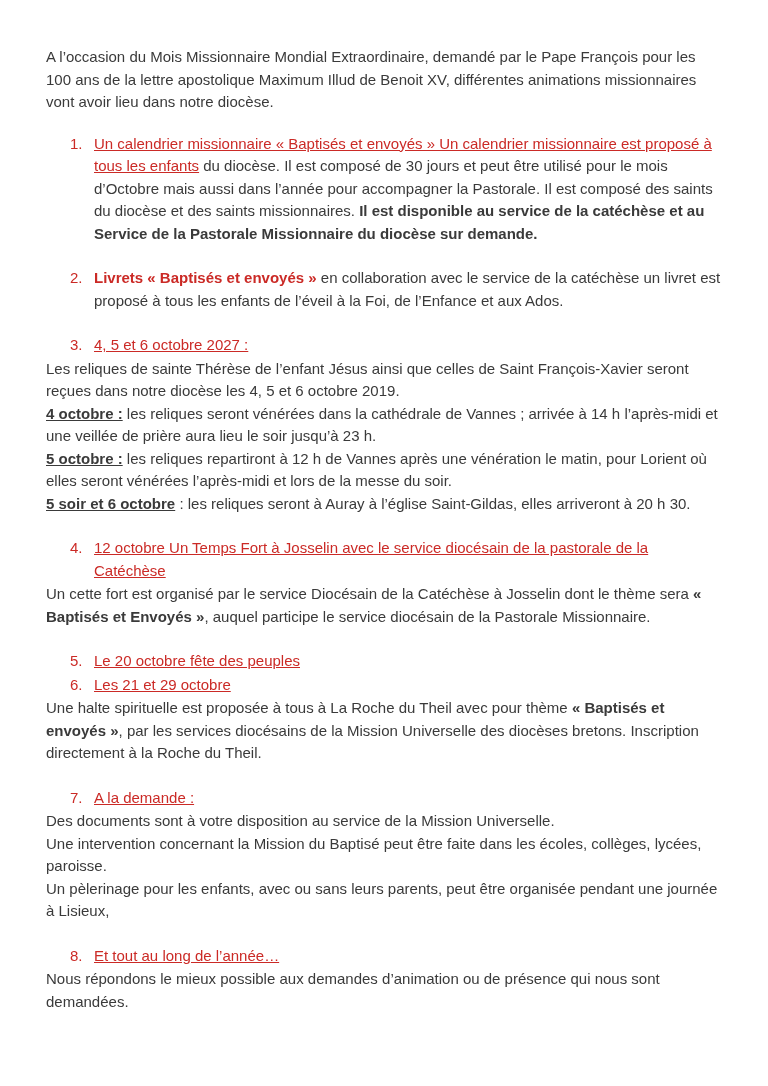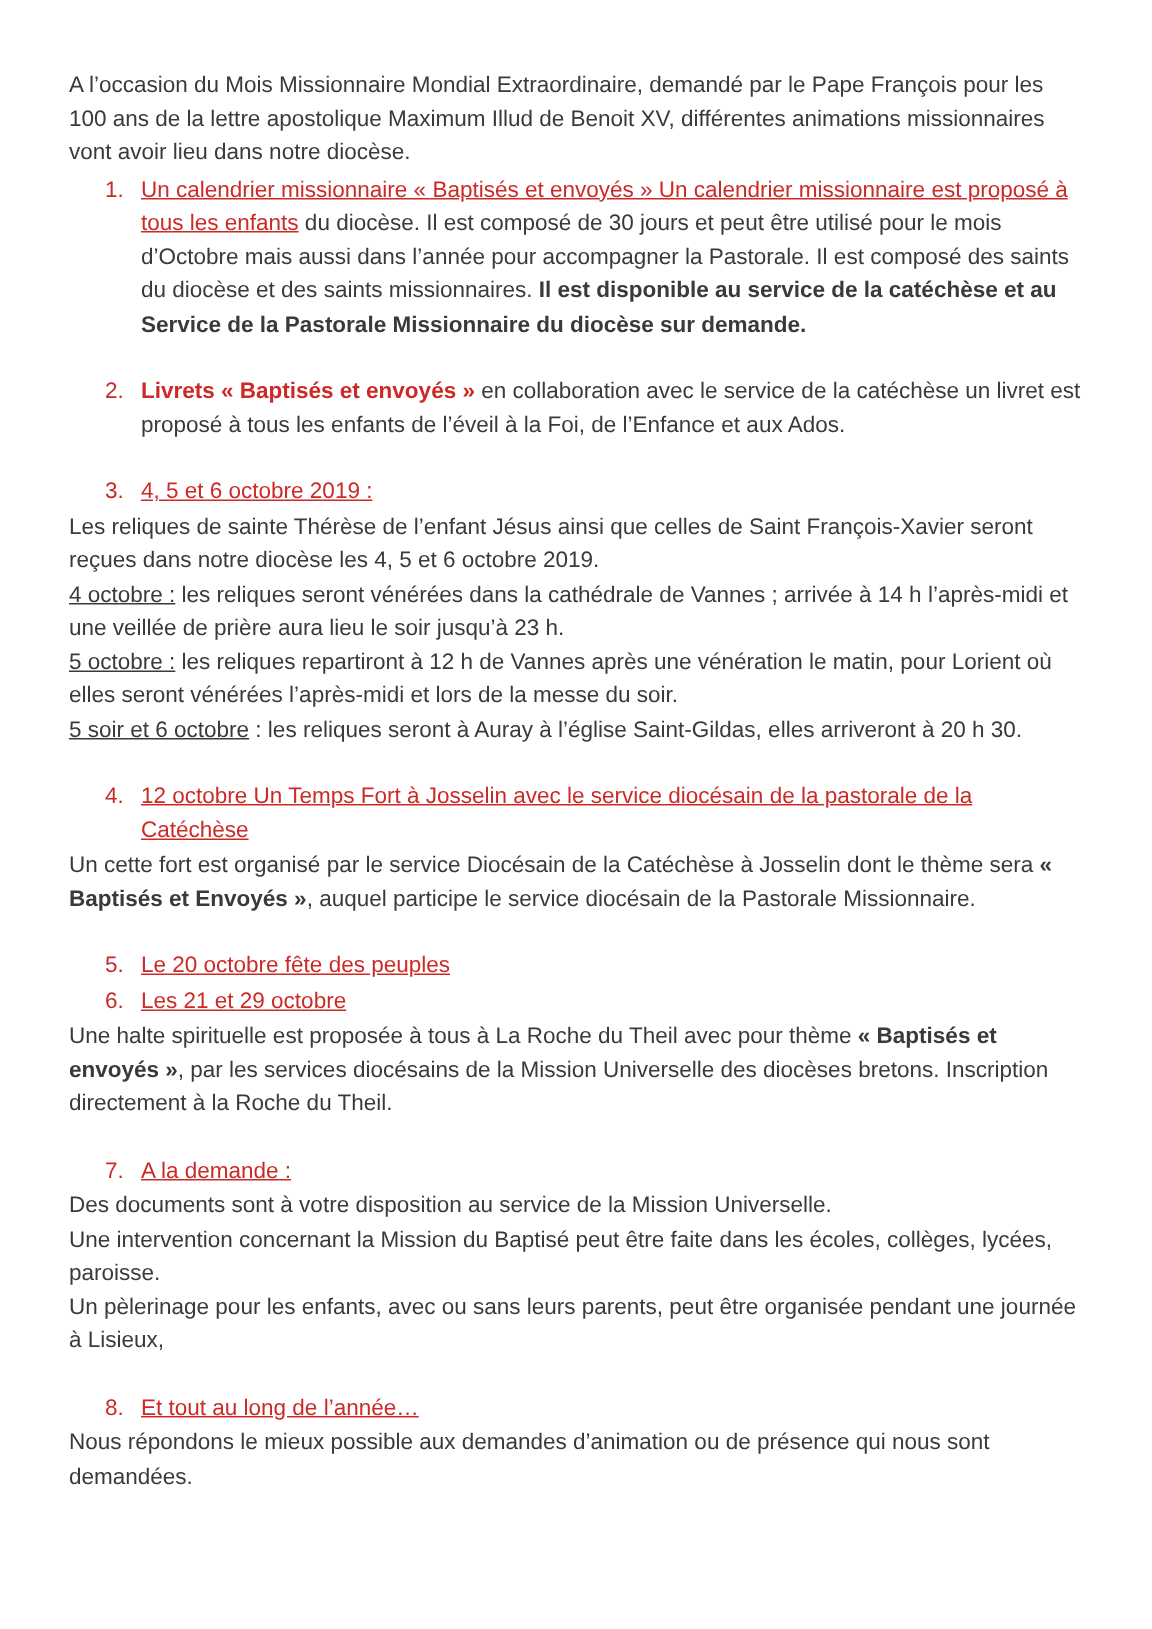--- a/index.html
+++ b/index.html
@@ -13,23 +13,23 @@
     color: #3a3a3a;
     -webkit-font-smoothing: antialiased;
   }
   .page { padding: 46px 46px 0 46px; }
 
   
   .run-n   { }
   .run-b   { font-weight: bold; }
   .run-ru  { color: #cb2a26; text-decoration: underline; }
   .run-rbu { color: #cb2a26; font-weight: bold; }
-  .run-bu  { font-weight: normal; text-decoration: underline; }
+  .run-bu  { font-weight: bold; text-decoration: underline; }
 
-  .para-intro { margin: 0 0 2px 0; }
+  .para-intro { margin: 0 0 19px 0; }
 
   .li { display: flex; margin: 0 0 22px 0; }
   .li .num {
     flex: 0 0 24px;
     color: #cb2a26;
     padding-left: 24px;
     box-sizing: content-box;
   }
   .li .li-body { flex: 1; }
   .li.heading-only { margin-bottom: 1px; }
@@ -48,21 +48,21 @@
     <div class="li-body"><span class="run-ru">Un calendrier missionnaire « Baptisés et envoyés » Un calendrier missionnaire est proposé à tous les enfants</span><span class="run-n"> du diocèse. Il est composé de 30 jours et peut être utilisé pour le mois d’Octobre mais aussi dans l’année pour accompagner la Pastorale. Il est composé des saints du diocèse et des saints missionnaires. </span><span class="run-b">Il est disponible au service de la catéchèse et au Service de la Pastorale Missionnaire du diocèse sur demande.</span></div>
   </div>
 
   <div class="li">
     <span class="num">2.</span>
     <div class="li-body"><span class="run-rbu">Livrets « Baptisés et envoyés »</span><span class="run-n"> en collaboration avec le service de la catéchèse un livret est proposé à tous les enfants de l’éveil à la Foi, de l’Enfance et aux Ados.</span><br></div>
   </div>
 
   <div class="li heading-only">
     <span class="num">3.</span>
-    <div class="li-body"><span class="run-ru">4, 5 et 6 octobre 2019 :</span></div>
+    <div class="li-body"><span class="run-ru">4, 5 et 6 octobre 2027 :</span></div>
   </div>
   <p class="margin-para"><span class="run-n">Les reliques de sainte Thérèse de l’enfant Jésus ainsi que celles de Saint François-Xavier seront reçues dans notre diocèse les 4, 5 et 6 octobre 2019.</span><br><span class="run-bu">4 octobre :</span><span class="run-n"> les reliques seront vénérées dans la cathédrale de Vannes ; arrivée à 14 h l’après-midi et une veillée de prière aura lieu le soir jusqu’à 23 h.</span><br><span class="run-bu">5 octobre :</span><span class="run-n"> les reliques repartiront à 12 h de Vannes après une vénération le matin, pour Lorient où elles seront vénérées l’après-midi et lors de la messe du soir.</span><br><span class="run-bu">5 soir et 6 octobre</span><span class="run-n"> : les reliques seront à Auray à l’église Saint-Gildas, elles arriveront à 20 h 30.</span></p>
 
   <div class="li heading-only">
     <span class="num">4.</span>
     <div class="li-body"><span class="run-ru">12 octobre Un Temps Fort à Josselin avec le service diocésain de la pastorale de la Catéchèse</span></div>
   </div>
   <p class="margin-para"><span class="run-n">Un cette fort est organisé par le service Diocésain de la Catéchèse à Josselin dont le thème sera </span><span class="run-b">« Baptisés et Envoyés »</span><span class="run-n">, auquel participe le service diocésain de la Pastorale Missionnaire.</span></p>
 
   <div class="li heading-only">

